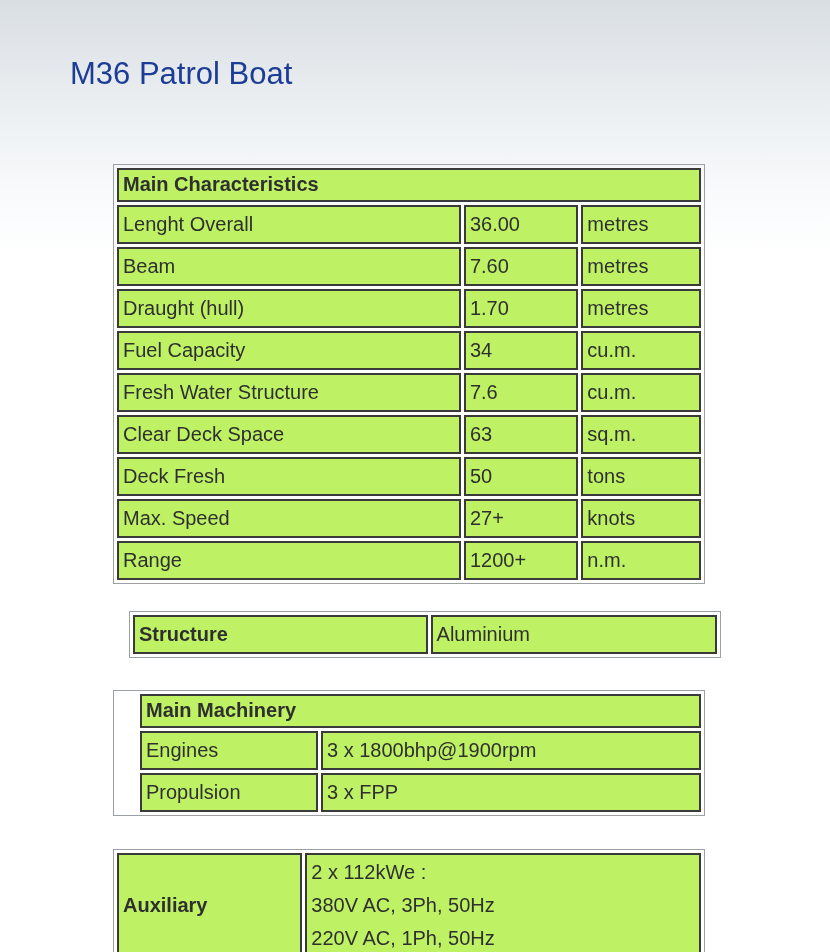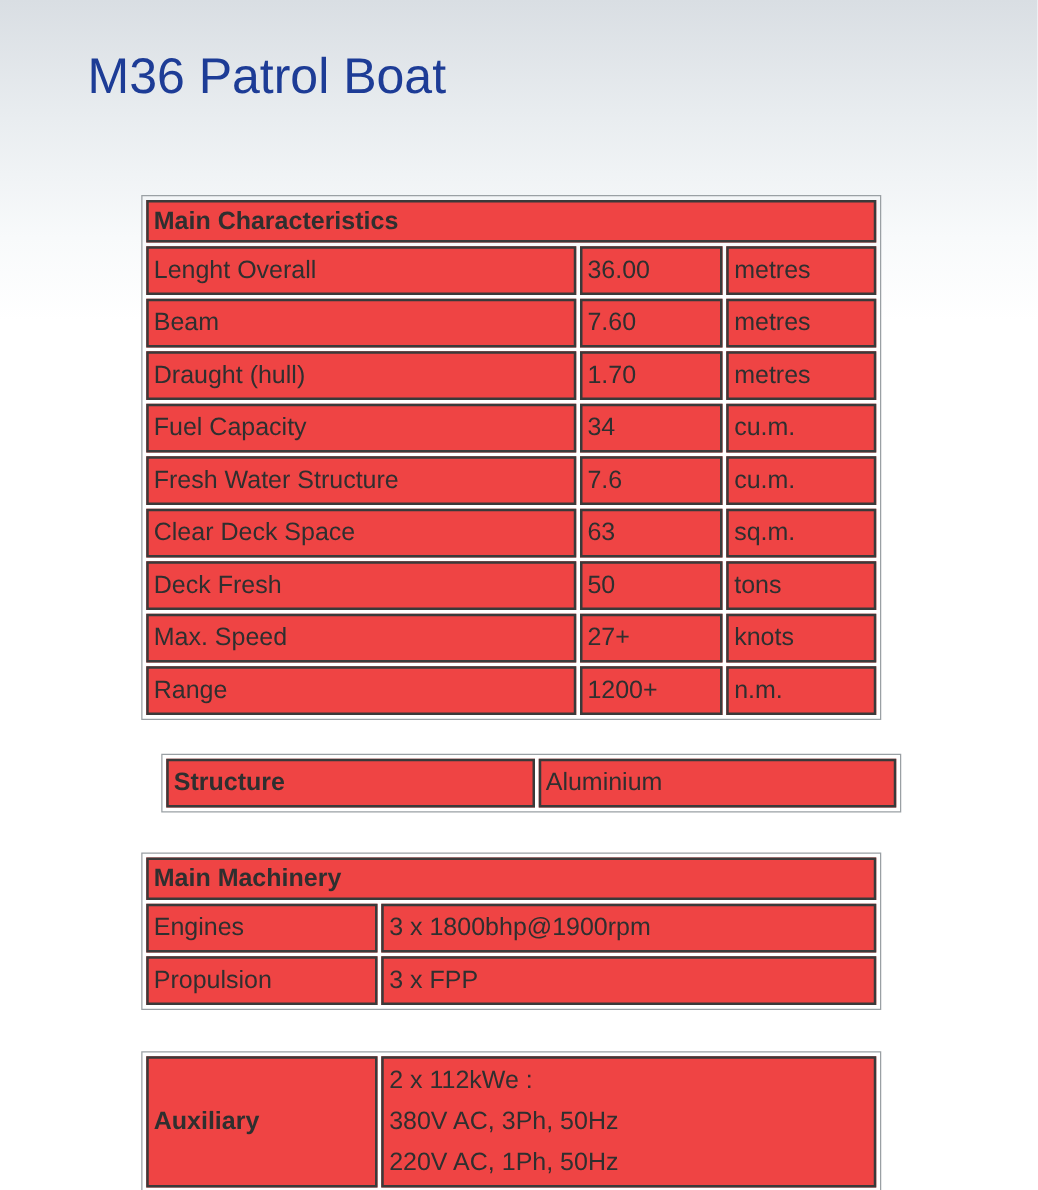--- a/index.html
+++ b/index.html
@@ -4,52 +4,52 @@
 <style>
   html, body { margin: 0; padding: 0; }
   body {
     width: 830px;
     height: 952px;
     overflow: hidden;
     background: linear-gradient(180deg, #d9dee3 0%, #e9edf0 10%, #f8fafb 20%, #ffffff 27%) #ffffff;
     font-family: "Liberation Sans", "DejaVu Sans", sans-serif;
   }
   .page-title {
-    margin: 38px 0 0 70px;
-    font-size: 40px;
+    margin: 56px 0 0 70px;
+    font-size: 31px;
     font-weight: 400;
     line-height: 1.15;
     color: #1d3c96;
   }
   .tables {
     margin: 72px 0 0 113px;
     width: 592px;
   }
   table.tbl {
     width: 100%;
     table-layout: fixed;
     border-collapse: separate;
     border-spacing: 3px;
     border: 1px solid #9aa0a4;
   }
   table.tbl td {
     border: 2px solid #3a3a3a;
-    background: #ef4444;
+    background: #bef264;
     color: #2f2f2f;
     font-size: 20px;
     padding: 1px 3px 1px 4px;
     vertical-align: middle;
     white-space: nowrap;
     overflow: hidden;
   }
   td.hdr { font-weight: bold; height: 28px; }
   td.row-h { height: 33px; }
   .bold { font-weight: bold; }
   .tbl-structure { margin-top: 27px; margin-left: 16px; }
-  .tbl-machinery { margin-top: 32px; }
+  .tbl-machinery { margin-top: 32px; padding-left: 23px; }
   .tbl-auxiliary { margin-top: 33px; }
   
   .main-c1 { width: 59.5%; } .main-c2 { width: 19.8%; } .main-c3 { width: 20.7%; }
   .str-c1 { width: 50.7%; } .str-c2 { width: 49.3%; }
   .mach-c1 { width: 31.9%; } .mach-c2 { width: 68.1%; }
   td.multiline { white-space: normal; padding: 2px 3px 2px 4px; }
   .aux-line { line-height: 33px; }
 </style>
 </head>
 <body>

